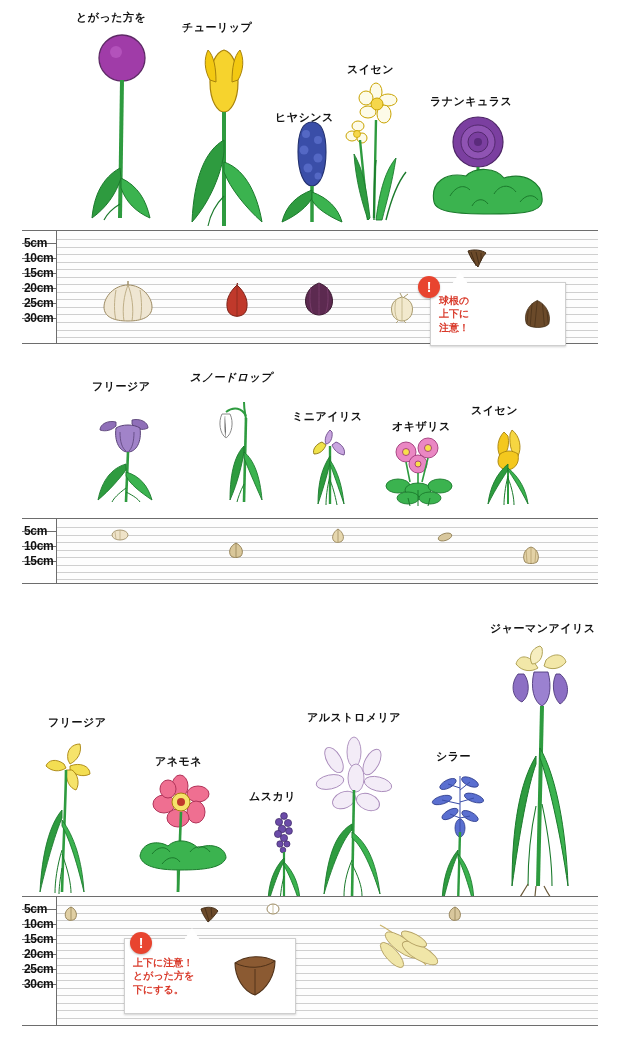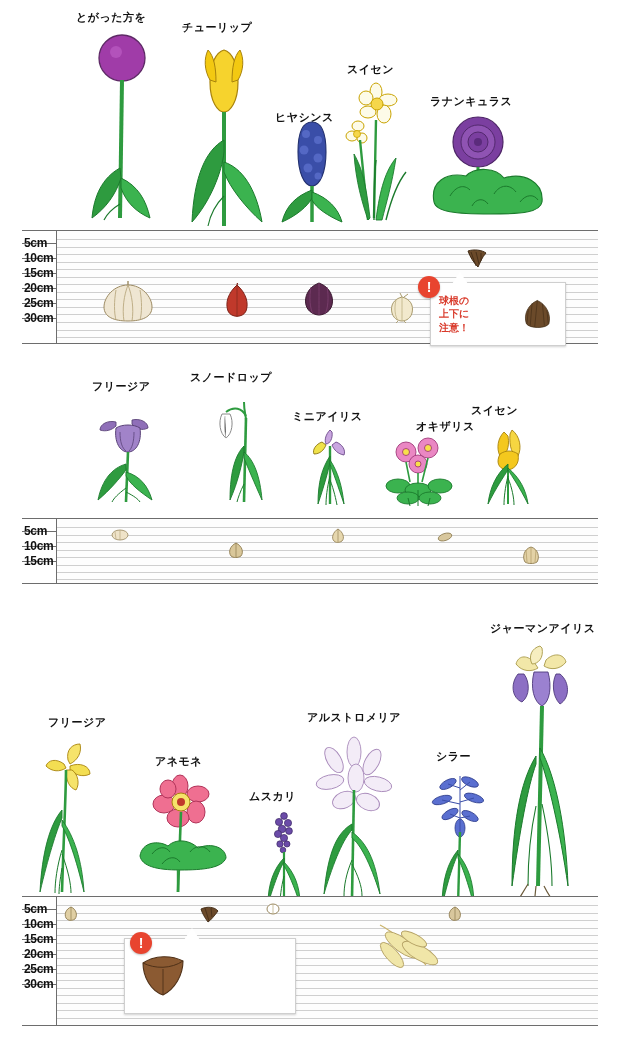--- a/index.html
+++ b/index.html
@@ -231,23 +231,23 @@
 注意！</div>
     <svg width="60" height="50" viewBox="0 0 60 50" style="margin-left:2px;">
       <path d="M30 4 C44 10 52 26 48 40 C44 48 18 48 13 40 C8 26 16 10 30 4 Z" fill="#6b4a2a" stroke="#3f2a15" stroke-width="1.1"></path>
       <path d="M30 4 L26 45 M22 8 L19 43 M38 9 L41 43 M16 18 L14 40 M45 19 L47 40" stroke="#3f2a15" stroke-width="0.9" fill="none"></path>
     </svg>
   </div>
   <div class="bang" style="left:418px;top:276px;">!</div>
   <div class="tri" style="left:452px;top:272px;border-left:8px solid transparent;border-right:8px solid transparent;border-bottom:12px solid #ffffff;"></div>
 
   <div class="lbl" style="left:92px;top:379px;">フリージア</div>
-  <div class="lbl" style="left:190px;top:370px;">スノードロップ</div>
+  <div class="lbl" style="left:190px;top:370px;font-style:italic;">スノードロップ</div>
   <div class="lbl" style="left:292px;top:409px;">ミニアイリス</div>
-  <div class="lbl" style="left:392px;top:419px;margin-left:24px;">オキザリス</div>
+  <div class="lbl" style="left:392px;top:419px;">オキザリス</div>
   <div class="lbl" style="left:471px;top:403px;">スイセン</div>
 
   <div class="plant" style="left:86px;top:398px;">
     <svg width="90" height="110" viewBox="0 0 90 110">
       <path d="M30 24 C22 22 14 26 14 32 C20 34 26 32 30 28 Z" fill="#8f6fb8" stroke="#5a4378" stroke-width="0.9"></path>
       <path d="M46 22 C54 20 62 24 62 30 C56 33 50 31 46 26 Z" fill="#8f6fb8" stroke="#5a4378" stroke-width="0.9"></path>
       <path d="M30 30 C28 44 34 54 42 54 C50 54 56 44 54 30 C48 26 36 26 30 30 Z" fill="#a183c9" stroke="#5a4378" stroke-width="1"></path>
       <path d="M34 34 C34 44 36 50 40 53 M48 34 C48 44 46 50 43 53" stroke="#5a4378" stroke-width="0.8" fill="none"></path>
       <path d="M42 54 L40 104" stroke="#2e9b3f" stroke-width="2.6"></path>
       <path d="M40 66 C26 70 16 82 12 102 C24 92 34 80 40 72 Z" fill="#2e9b3f" stroke="#1b7a2c" stroke-width="0.9"></path>
@@ -520,20 +520,23 @@
       <ellipse cx="30" cy="34" rx="16" ry="6" transform="rotate(48 30 34)" fill="#f0e6a8" stroke="#b5a265" stroke-width="0.9"></ellipse>
       <ellipse cx="52" cy="18" rx="14" ry="5" transform="rotate(28 52 18)" fill="#f0e6a8" stroke="#b5a265" stroke-width="0.9"></ellipse>
     </svg>
     <svg style="position:absolute;left:424px;top:8px;" width="18" height="16" viewBox="0 0 18 16">
       <path d="M9 2 C14 4 16 10 13 14 C10 16 6 16 4 13 C2 9 4 4 9 2 Z" fill="#d8c79d" stroke="#8e7c4f" stroke-width="0.9"></path>
       <path d="M9 2 L9 15" stroke="#8e7c4f" stroke-width="0.7"></path>
     </svg>
   </div>
 
   <div class="callout" style="left:124px;top:938px;width:172px;height:76px;">
+    <div class="ctext" style="width:92px;">上下に注意！
+とがった方を
+下にする。</div>
     <svg width="58" height="54" viewBox="0 0 58 54" style="margin-left:2px;">
       <path d="M8 14 C20 6 36 6 48 12 C48 26 40 40 28 46 C16 42 8 28 8 14 Z" fill="#8b5a32" stroke="#4f3118" stroke-width="1.1"></path>
       <path d="M8 14 C20 20 36 20 48 12" stroke="#4f3118" stroke-width="1" fill="none"></path>
       <path d="M28 20 L28 46" stroke="#4f3118" stroke-width="0.9" fill="none"></path>
     </svg>
   </div>
   <div class="bang" style="left:130px;top:932px;">!</div>
   <div class="tri" style="left:184px;top:928px;border-left:8px solid transparent;border-right:8px solid transparent;border-bottom:12px solid #ffffff;"></div>
 
 </div>

